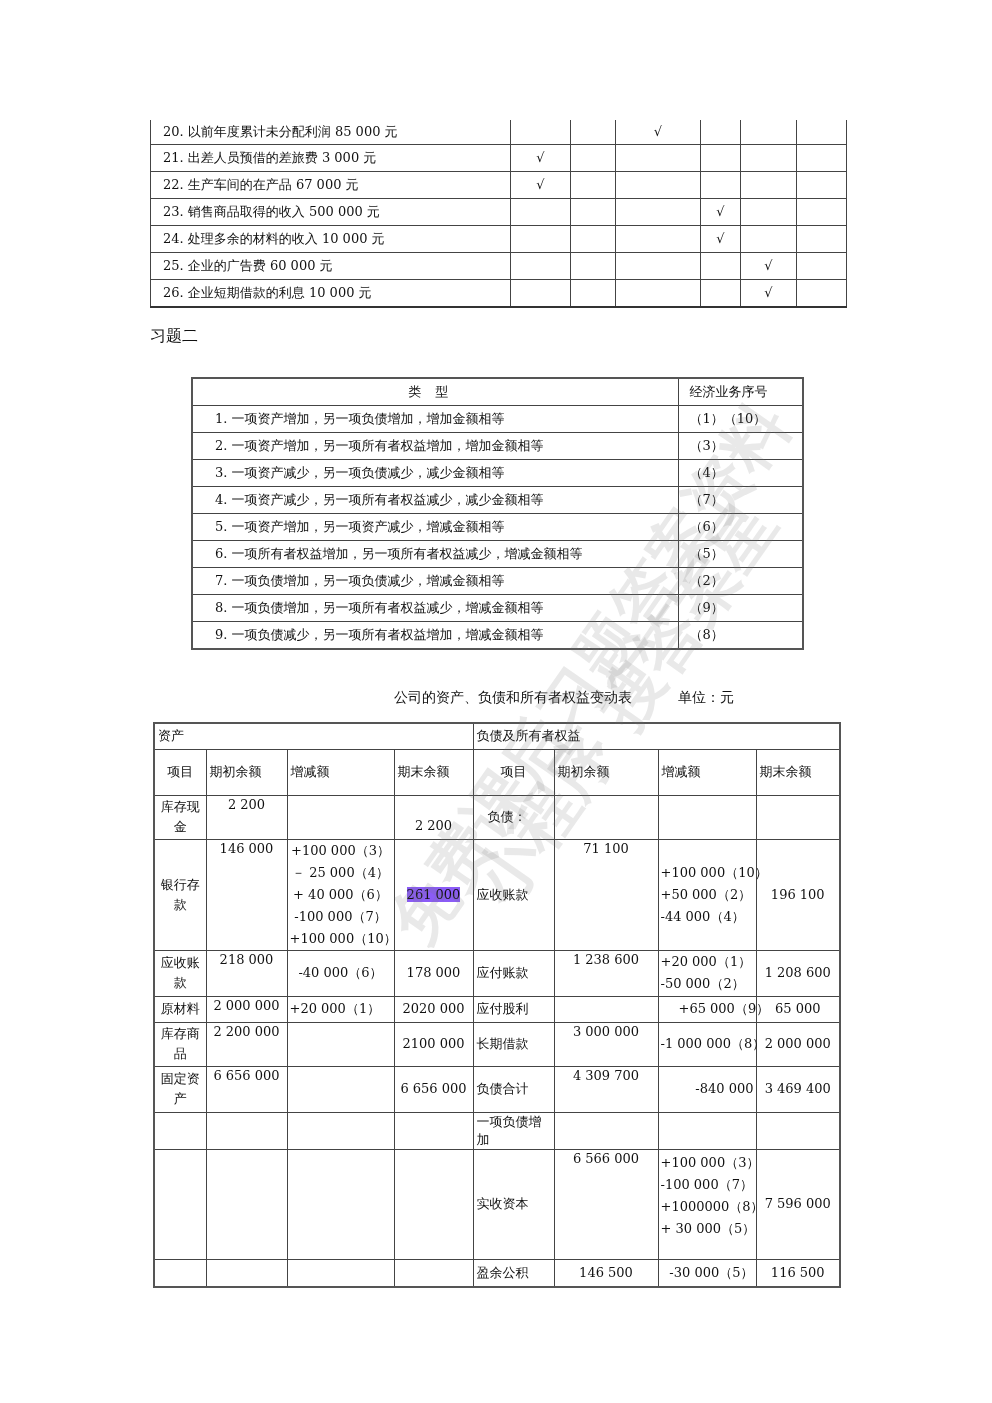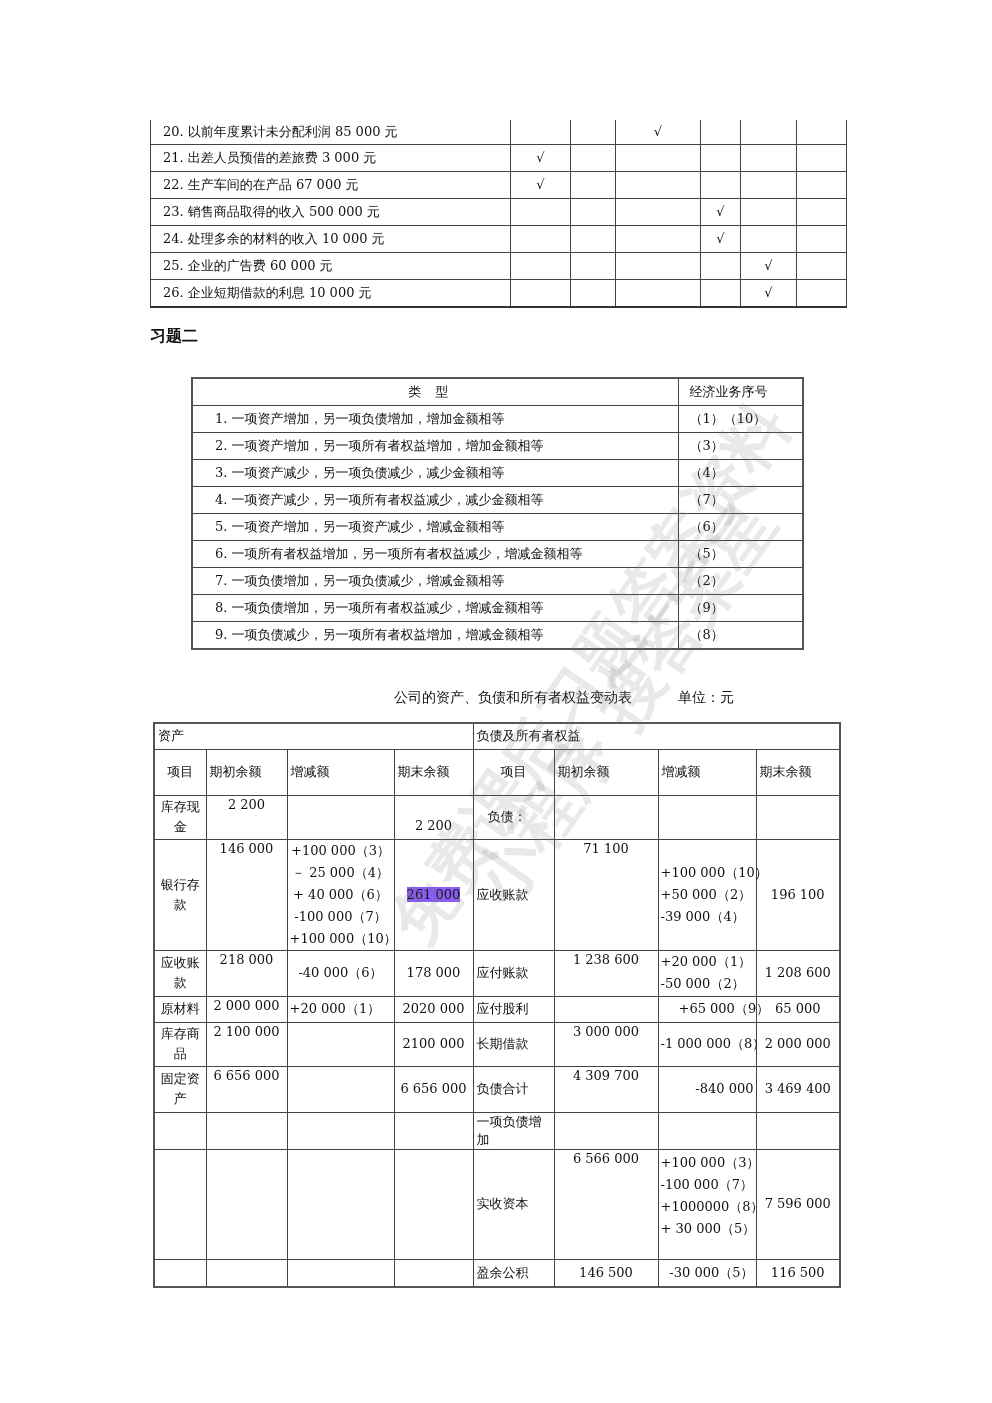--- a/index.html
+++ b/index.html
@@ -10,21 +10,21 @@
 
   
   #t1 { left:150px; top:120px; width:696px; }
   #t1 td { height:26px; }
   #t1 tr.first td { border-top:none; height:24px; }
   #t1 td.desc { padding-left:12px; white-space:nowrap; }
   #t1 td.chk { text-align:center; font-size:13px; }
   #t1 { border-bottom:2px solid #333; }
 
   .heading { position:absolute; left:150px; top:326px; font-size:16px;
-             font-family:"DejaVu Sans","Liberation Sans",sans-serif; font-weight:bold; }
+             font-family:"DejaVu Sans","Liberation Sans",sans-serif; font-weight:normal; }
 
   
   #t2 { left:191px; top:377px; width:611px; border:2px solid #555; }
   #t2 td { height:26px; }
   #t2 td.type { padding-left:22px; white-space:nowrap; }
   #t2 td.hdr-type { text-align:center; letter-spacing:14px;margin-left:11px; }
   #t2 td.num { padding-left:11px; }
 
   .caption { position:absolute; top:689px; left:394px; font-size:14px; white-space:nowrap; }
   .caption .unit { margin-left:46px; }
@@ -225,21 +225,21 @@
           <div>+ 40 000（6）</div>
           <div>-100 000（7）</div>
           <div>+100 000（10）</div>
         </td>
        <td class="r"><span class="hl">261 000</span></td>
        <td class="c">应收账款</td>
        <td class="r top">71 100</td>
        <td class="chg" style="text-align:left; ">
           <div>+100 000（10）</div>
           <div>+50 000（2）</div>
-          <div>-39 000（4）</div>
+          <div>-44 000（4）</div>
         </td>
        <td class="r">196 100</td>
       </tr>
       <tr style="height: 46px;">
         <td class="item">应收账款</td>
        <td class="r top">218 000</td>
        <td class="chg " style="text-align:center">
           <div>-40 000（6）</div>
         </td>
        <td class="r"><span class="">178 000</span></td>
@@ -260,21 +260,21 @@
        <td class="r"><span class="">2020 000</span></td>
        <td class="c">应付股利</td>
        <td class="r "></td>
        <td class="chg" style="text-align:left;padding-left:20px; ">
           <div>+65 000（9）</div>
         </td>
        <td class="r">65 000</td>
       </tr>
       <tr style="height: 44px;">
         <td class="item">库存商品</td>
-       <td class="r top">2 100 000</td>
+       <td class="r top">2 200 000</td>
        <td class="chg " style="text-align:center"></td>
        <td class="r"><span class="">2100 000</span></td>
        <td class="c">长期借款</td>
        <td class="r top">3 000 000</td>
        <td class="chg" style="text-align:left; ">
           <div>-1 000 000（8）</div>
         </td>
        <td class="r">2 000 000</td>
       </tr>
       <tr style="height: 46px;">

